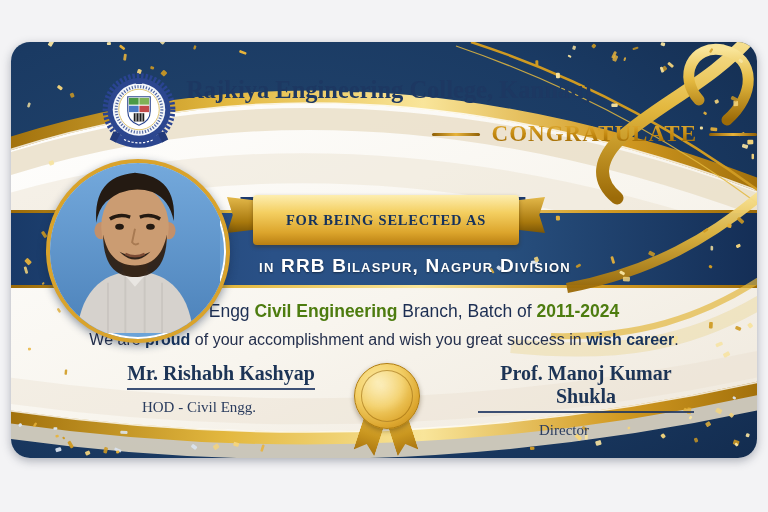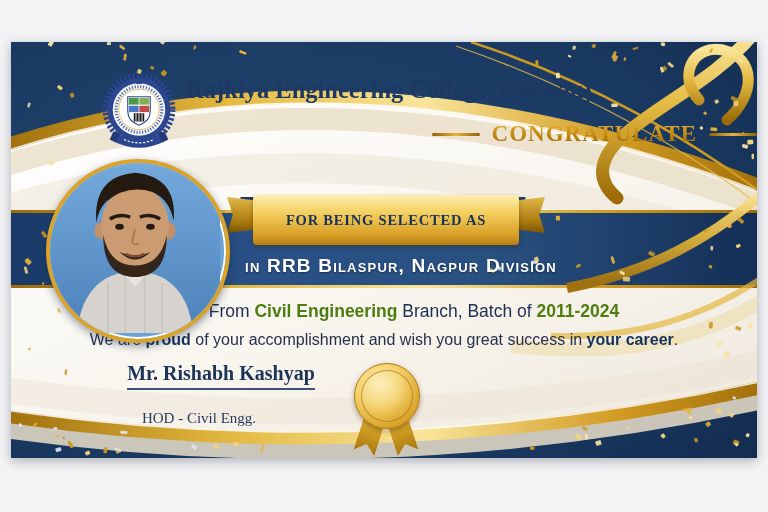--- a/index.html
+++ b/index.html
@@ -1,19 +1,19 @@
 <!DOCTYPE html>
 <html><head>
 <meta charset="utf-8">
 <style>
   html,body{margin:0;padding:0;}
   .page{position:relative;width:768px;height:512px;background:#f3f3f5;overflow:hidden;
         font-family:"Liberation Sans",sans-serif;}
   .card{position:absolute;left:11px;top:42px;width:746px;height:416px;background:#fff;
-        box-shadow:0 3px 10px rgba(40,50,70,.35);overflow:hidden;}
+        box-shadow:0 3px 10px rgba(40,50,70,.35);overflow:hidden;border-radius:19px;}
   .card svg.bg{position:absolute;left:0;top:0;}
   .abs{position:absolute;z-index:5;}
   .ctr{text-align:center;}
 
   
   .college{left:10px;top:34px;width:736px;font-family:"Liberation Serif",serif;
            font-weight:bold;font-size:24.5px;color:#1d3862;}
   .congrats{left:10px;top:79px;width:736px;display:flex;align-items:center;justify-content:flex-end;gap:12px;}
   .congrats .word{font-family:"Liberation Serif",serif;font-weight:bold;font-size:23px;letter-spacing:1px;
         background:linear-gradient(180deg,#e7b33b 0%,#c1860e 55%,#8f5f06 100%);
@@ -37,21 +37,21 @@
   .ribbon .fold.r{right:26px;clip-path:polygon(0 0,100% 0,0 100%);}
   .ribbon .txt{font-family:"Liberation Serif",serif;font-weight:bold;font-size:14.5px;
         letter-spacing:.8px;color:#16325c;}
 
   
   .position{left:90px;top:174px;width:600px;font-family:"Liberation Sans",sans-serif;
         font-weight:bold;font-size:31px;letter-spacing:2px;font-variant:small-caps;z-index:6;
         background:linear-gradient(180deg,#fbe69a 0%,#f0c653 45%,#d29a22 80%,#a87410 100%);
         -webkit-background-clip:text;background-clip:text;color:transparent;-webkit-text-fill-color:transparent;
         filter:drop-shadow(0 2px 2px rgba(0,0,0,.5));}
-  .division{left:90px;top:213px;width:600px;font-weight:bold;font-size:19px;letter-spacing:1.2px;
+  .division{left:104px;top:213px;width:600px;font-weight:bold;font-size:19px;letter-spacing:1.2px;
         font-variant:small-caps;color:#ffffff;z-index:6;text-shadow:0 1px 2px rgba(0,0,0,.45);}
 
   
   .photo{left:35px;top:117px;width:176px;height:176px;border-radius:50%;z-index:7;
         background:#6ba3d8;border:4px solid #d9a32c;box-shadow:0 0 0 2px #fff inset,0 3px 8px rgba(20,40,70,.45);
         overflow:hidden;}
   .photo svg{display:block;}
 
   
   .logo{left:82px;top:30px;width:92px;height:84px;z-index:6;}
@@ -61,21 +61,21 @@
   .fromline b{font-weight:bold;color:#4d7c0f;}
   .proudline{left:0;top:289px;width:746px;font-size:16px;color:#25304d;z-index:6;}
   .proudline b{font-weight:bold;color:#16325c;}
 
   
   .sig{z-index:6;width:260px;text-align:center;font-family:"Liberation Serif",serif;color:#1c3456;}
   .sig.left{left:58px;top:320px;}
   .sig.right{left:423px;top:320px;}
   .sig .name{display:inline-block;font-weight:bold;font-size:20px;padding-bottom:3px;
         border-bottom:2px solid rgba(28,52,96,.85);margin-left:44px;}
-  .sig .role{font-size:15px;margin-top:20px;color:#2a3c5e;}
+  .sig .role{font-size:15px;margin-top:9px;color:#2a3c5e;}
 
   
   .medal{left:340px;top:320px;width:70px;height:92px;z-index:6;}
   .medal .tail{position:absolute;top:46px;width:22px;height:46px;
         background:linear-gradient(180deg,#e9bc4a,#c9961f 60%,#a87410);
         clip-path:polygon(0 0,100% 0,100% 100%,50% 80%,0 100%);}
   .medal .tail.l{left:9px;transform:rotate(18deg);}
   .medal .tail.r{left:39px;transform:rotate(-18deg);}
   .medal .coin{position:absolute;left:3px;top:1px;width:64px;height:64px;border-radius:50%;
         background:radial-gradient(circle at 35% 28%,#fbe79c,#f3cf66 40%,#dca62e 72%,#b97f12 100%);
@@ -328,30 +328,34 @@
         <path d="M 93,56 Q 104,52 114,58" stroke="#241a12" stroke-width="3.5" fill="none"></path>
         <ellipse cx="72" cy="66" rx="4.5" ry="3" fill="#241a12"></ellipse>
         <ellipse cx="104" cy="66" rx="4.5" ry="3" fill="#241a12"></ellipse>
         <path d="M 88,68 L 85,82 Q 88,86 92,83" stroke="#a87a52" stroke-width="2" fill="none"></path>
         <path d="M 72,92 Q 88,100 104,92 Q 88,108 72,92 Z" fill="#31241a"></path>
         <path d="M 78,94 Q 88,99 98,94" stroke="#7d4c35" stroke-width="2.5" fill="none"></path>
       </svg>
     </div>
 
     <div class="abs ctr fromline">
-      <span>From </span><b>Civil Engineering</b><span> Branch, Batch of </span><b>2011-2024</b>
+      <span>Engg </span><b>Civil Engineering</b><span> Branch, Batch of </span><b>2011-2024</b>
     </div>
 
     <div class="abs ctr proudline">
-      <span>We are </span><b>proud</b><span> of your accomplishment and wish you great success in </span><b>your career</b><span>.</span>
+      <span>We are </span><b>proud</b><span> of your accomplishment and wish you great success in </span><b>wish career</b><span>.</span>
     </div>
 
     <div class="abs sig left">
       <span class="name">Mr. Rishabh Kashyap</span>
       <div class="role">HOD - Civil Engg.</div>
+    </div>
+    <div class="abs sig right">
+      <span class="name">Prof. Manoj Kumar Shukla</span>
+      <div class="role">Director</div>
     </div>
 
     <div class="abs medal">
       <div class="tail l"></div>
       <div class="tail r"></div>
       <div class="coin"></div>
     </div>
 
   </div>
 </div>

